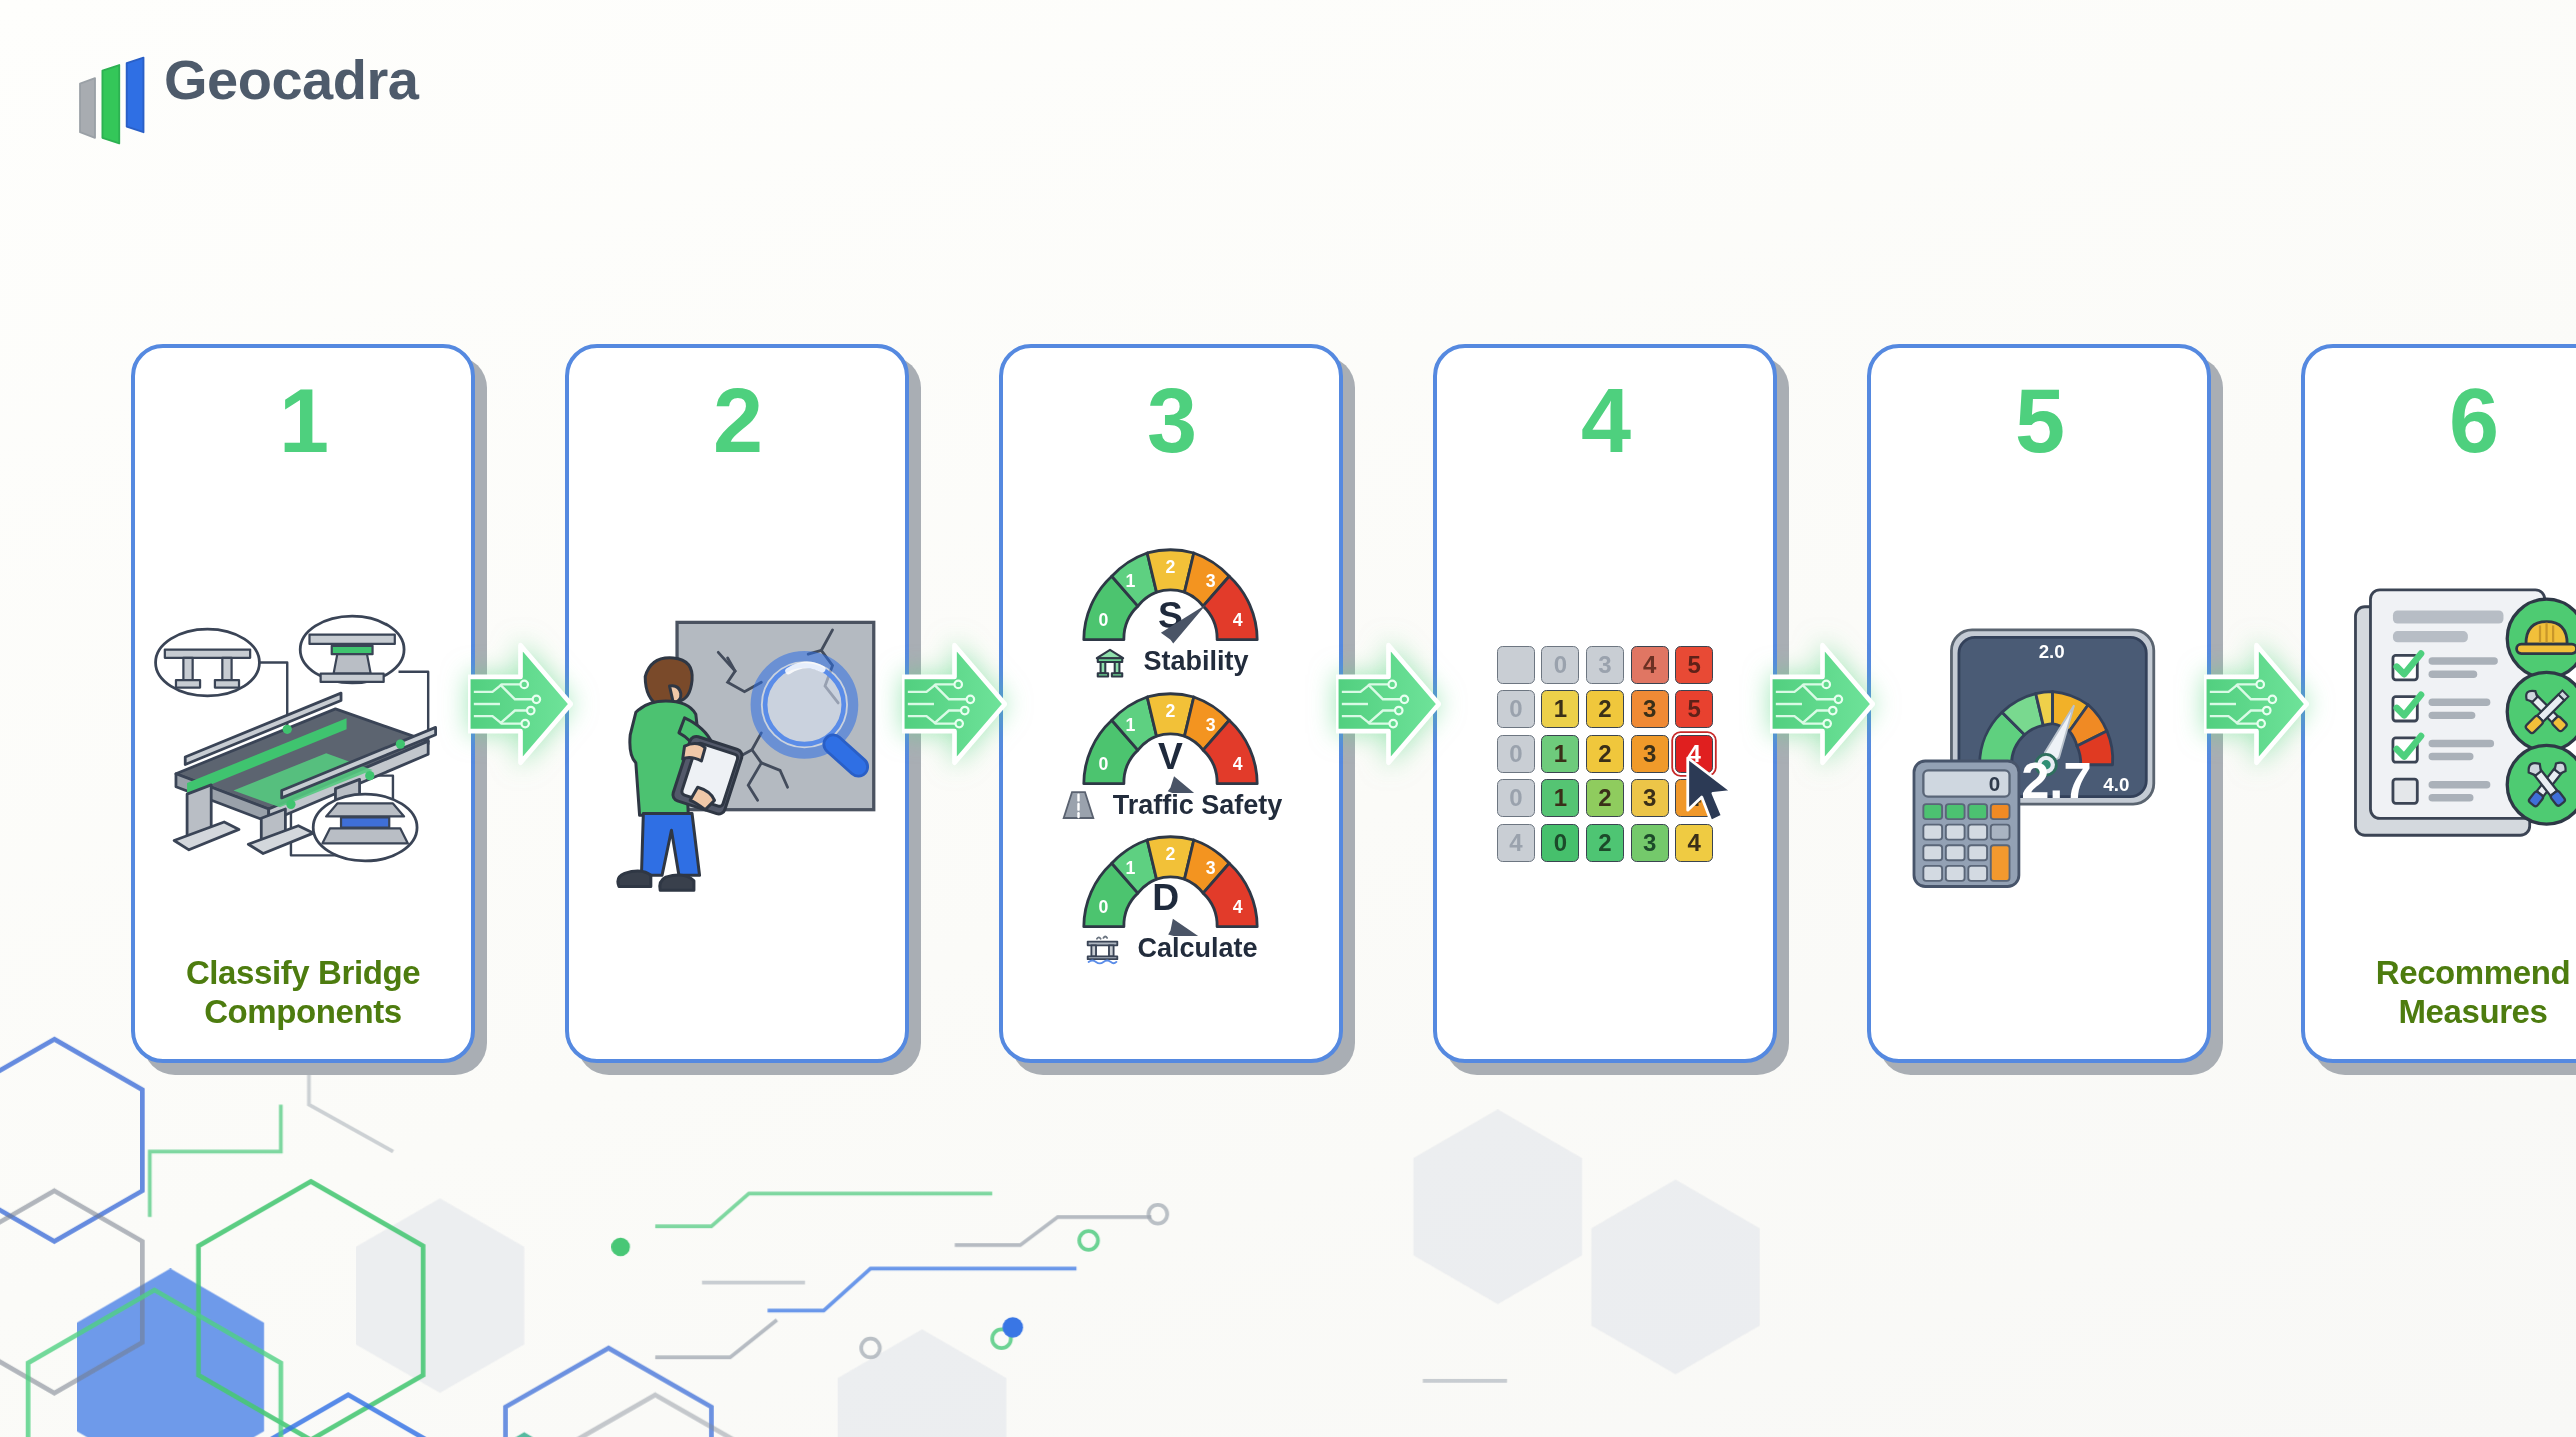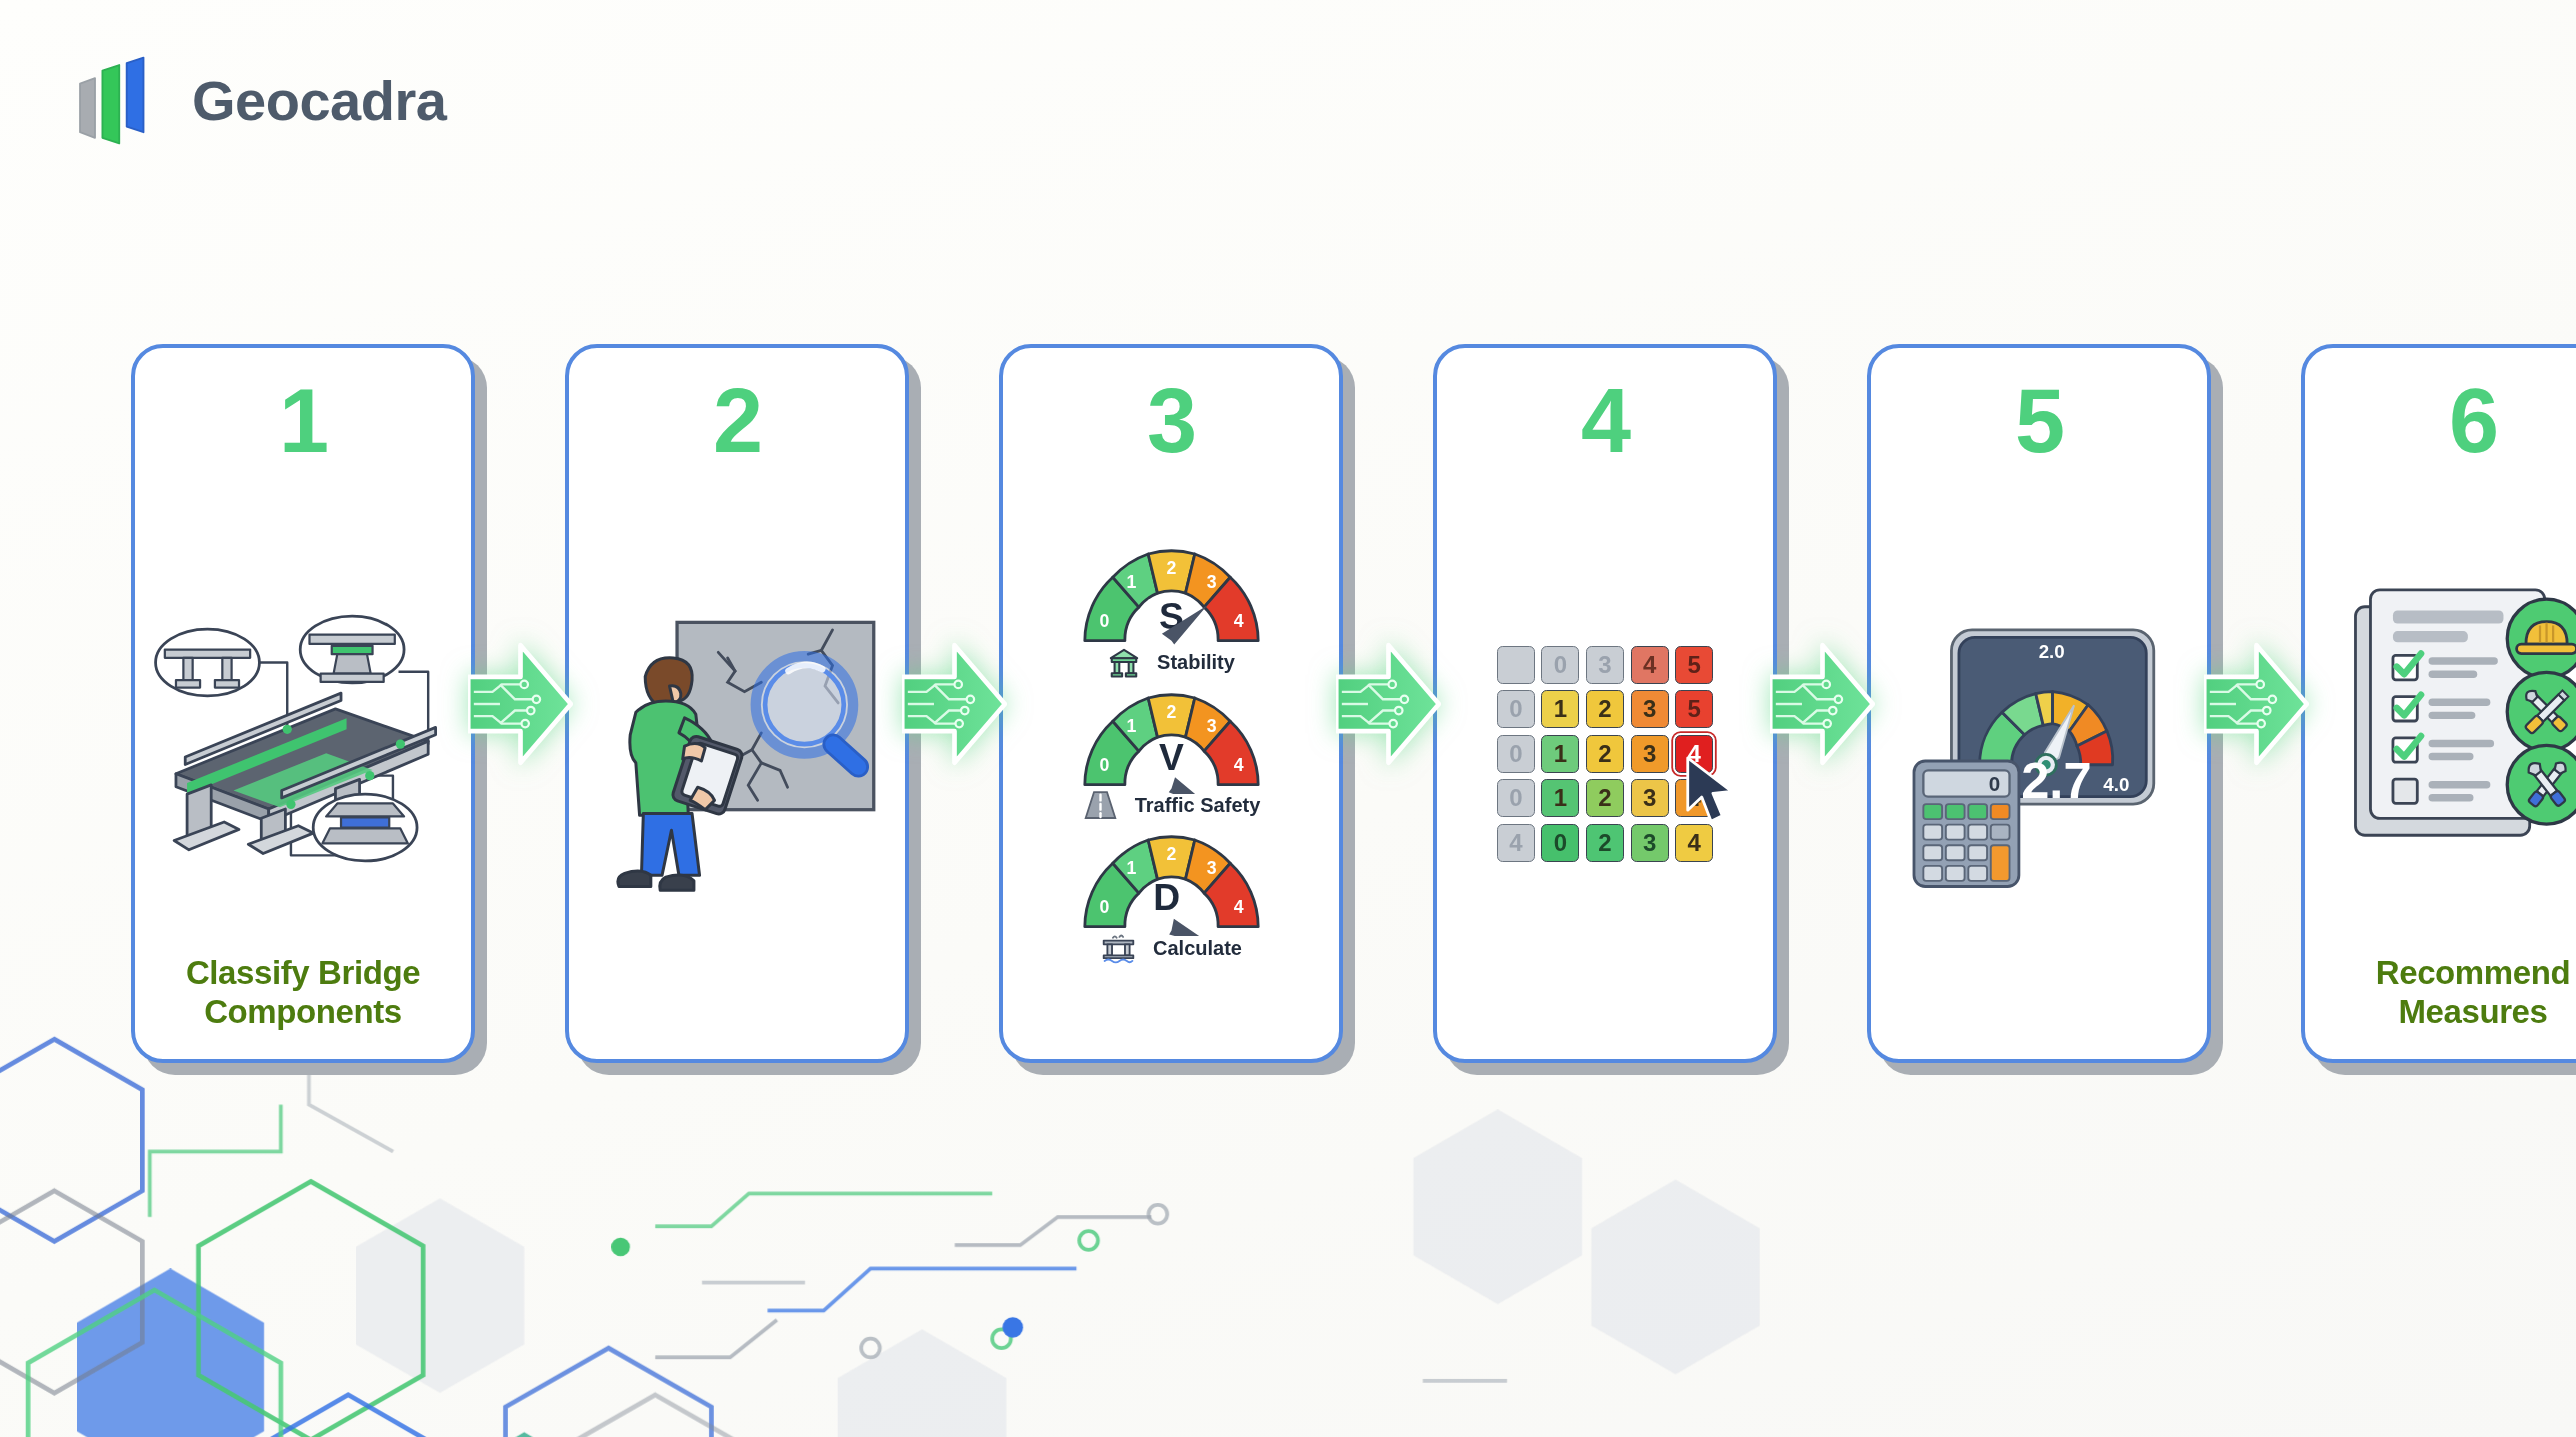--- a/index.html
+++ b/index.html
@@ -14,21 +14,21 @@
     width: 2576px; height: 1438px;
     background: linear-gradient(160deg,#fefefc 0%,#fbfbf8 55%,#f8f8f6 100%);
   }
 
   
   #bg-deco { position:absolute; left:0; top:0; width:2576px; height:1438px; pointer-events:none; }
 
   
   #logo-row {
     position: absolute; left: 67px; top: 52px;
-    display: flex; align-items: center; gap: 28px;
+    display: flex; align-items: flex-start; 
   }
   #logo-mark { width: 97px; height: 97px; display:block; }
   #logo-text {
     font-size: 56px; font-weight: 700; color: #4e5b6b;
     letter-spacing: -0.5px; line-height: 1;
   }
 
   
   #flow {
     position: absolute; left: 131px; top: 344px;
@@ -73,22 +73,22 @@
     display: flex; align-items: center; justify-content: center;
     z-index: 5;
     margin: 0 -7.5px;
   }
   .connector svg { display:block; filter: drop-shadow(0 0 13px rgba(86,214,130,0.55)); }
 
   
   .gauge-stack { display:flex; flex-direction:column; align-items:center; gap: 5.6px; }
   .gauge-block { display:flex; flex-direction:column; align-items:center; }
   .gauge-label {
-    display:flex; align-items:center; gap: 16px;
-    font-size: 20px; font-weight: 600; color:#222c3c; margin-top:-3.7px;
+    display:flex; align-items:flex-start; gap: 16px;
+    font-size: 27px; font-weight: 600; color:#222c3c; margin-top:-3.7px;
   }
 
   
   .matrix { display:grid; grid-template-columns: repeat(5, 38px); gap: 6.6px; }
   .cell {
     width: 38px; height: 38px; border-radius: 5.6px;
     border: 1.9px solid #3a4450;
     display:flex; align-items:center; justify-content:center;
     font-size: 24px; font-weight: 700; color: #3a2f18;
     position: relative;

